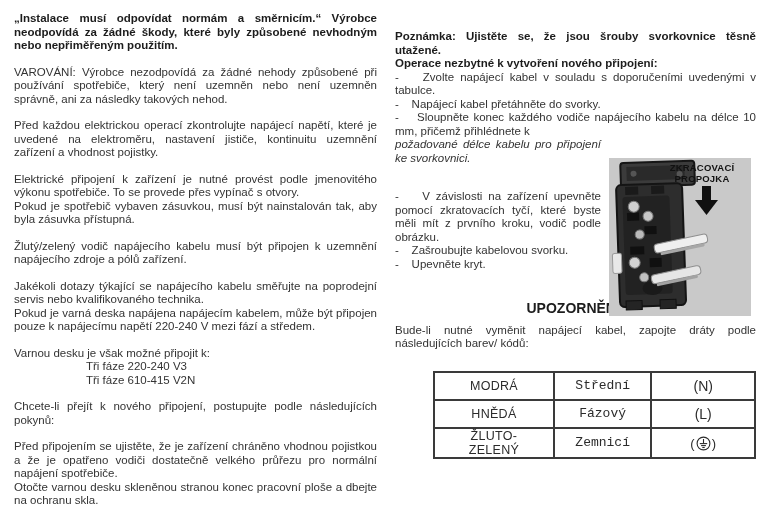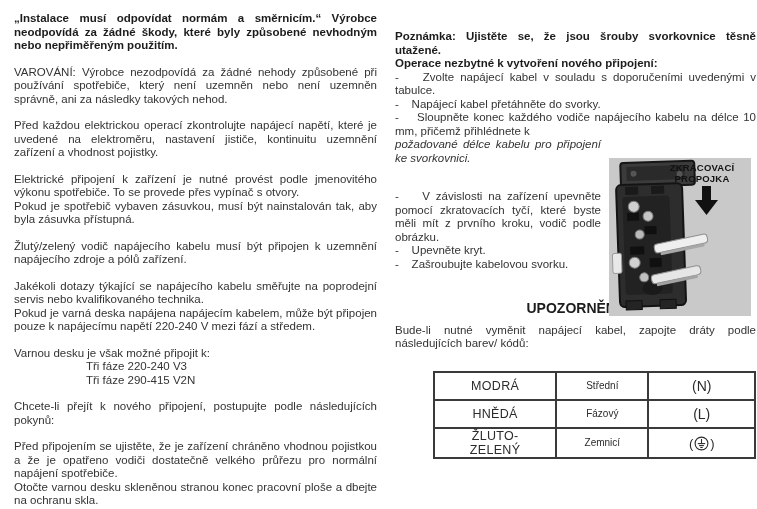--- a/index.html
+++ b/index.html
@@ -38,57 +38,57 @@
   .fig-svg{position:absolute;left:0;top:0;}
   
   .wire-table{
     border-collapse:collapse;margin:20px 0 0 38px;
   }
   .wire-table td{
     border:2px solid #3a3a3a;text-align:center;vertical-align:middle;
     height:26px;padding:0 18px;color:#2b2b2b;
   }
   td.c1{width:98px;font-size:12.5px;letter-spacing:0.3px;}
-  td.c2{width:62px;font-size:10px;}
+  td.c2{width:62px;font-size:13px;font-family:Liberation Mono, monospace;}
   td.c3{width:86px;font-size:14px;}
   .earth-wrap{display:inline-flex;align-items:center;font-size:13px;}
   .earth-wrap svg{margin:0 1px;}
 </style>
 </head>
 <body>
 
 <div>
 
   <div class="col col-left">
     <p class="para bold">„Instalace musí odpovídat normám a směrnicím.“ Výrobce neodpovídá za žádné škody, které byly způsobené nevhodným nebo nepřiměřeným použitím.</p>
     <p class="para">VAROVÁNÍ: Výrobce nezodpovídá za žádné nehody způsobené při používání spotřebiče, který není uzemněn nebo není uzemněn správně, ani za následky takových nehod.</p>
     <p class="para">Před každou elektrickou operací zkontrolujte napájecí napětí, které je uvedené na elektroměru, nastavení jističe, kontinuitu uzemnění zařízení a vhodnost pojistky.</p>
     <p class="para nogap">Elektrické připojení k zařízení je nutné provést podle jmenovitého výkonu spotřebiče. To se provede přes vypínač s otvory.</p>
     <p class="para">Pokud je spotřebič vybaven zásuvkou, musí být nainstalován tak, aby byla zásuvka přístupná.</p>
     <p class="para">Žlutý/zelený vodič napájecího kabelu musí být připojen k uzemnění napájecího zdroje a pólů zařízení.</p>
     <p class="para nogap">Jakékoli dotazy týkající se napájecího kabelu směřujte na poprodejní servis nebo kvalifikovaného technika.</p>
     <p class="para">Pokud je varná deska napájena napájecím kabelem, může být připojen pouze k napájecímu napětí 220-240 V mezi fází a středem.</p>
     <p class="para nogap">Varnou desku je však možné připojit k:</p>
     <p class="para nogap indent">Tři fáze 220-240 V3</p>
-    <p class="para indent">Tři fáze 290-415 V2N</p>
+    <p class="para indent">Tři fáze 610-415 V2N</p>
     <p class="para">Chcete-li přejít k nového připojení, postupujte podle následujících pokynů:</p>
     <p class="para nogap">Před připojením se ujistěte, že je zařízení chráněno vhodnou pojistkou a že je opatřeno vodiči dostatečně velkého průřezu pro normální napájení spotřebiče.</p>
     <p class="para">Otočte varnou desku skleněnou stranou konec pracovní ploše a dbejte na ochranu skla.</p>
   </div>
 
   <div class="col col-right">
     <p class="para bold tight">Poznámka: Ujistěte se, že jsou šrouby svorkovnice těsně utažené.</p>
     <p class="para bold tight">Operace nezbytné k vytvoření nového připojení:</p>
     <p class="para tight">-&nbsp;&nbsp;&nbsp;&nbsp;Zvolte napájecí kabel v souladu s doporučeními uvedenými v tabulce.</p>
     <p class="para tight">-&nbsp;&nbsp;&nbsp;&nbsp;Napájecí kabel přetáhněte do svorky.</p>
     <p class="para tight">-&nbsp;&nbsp;&nbsp;&nbsp;Sloupněte konec každého vodiče napájecího kabelu na délce 10 mm, přičemž přihlédnete k</p>
     <p class="para tight narrow gap-after">požadované délce kabelu pro připojení ke svorkovnici.</p>
     <p class="para tight narrow">-&nbsp;&nbsp;&nbsp;&nbsp;V závislosti na zařízení upevněte pomocí zkratovacích tyčí, které byste měli mít z prvního kroku, vodič podle obrázku.</p>
+    <p class="para tight narrow">-&nbsp;&nbsp;&nbsp;&nbsp;Zašroubujte kabelovou svorku.</p>
     <p class="para tight narrow">-&nbsp;&nbsp;&nbsp;&nbsp;Upevněte kryt.</p>
-    <p class="para tight narrow">-&nbsp;&nbsp;&nbsp;&nbsp;Zašroubujte kabelovou svorku.</p>
 
     <div class="figure">
       <svg class="fig-svg" width="142" height="158" viewBox="0 0 142 158">
         <g transform="rotate(-2 45 85)">
           <rect x="14" y="4" width="74" height="24" rx="3" fill="#3b3b3b" stroke="#161616" stroke-width="2"></rect>
           <rect x="20" y="8" width="58" height="14" fill="#2a2a2a"></rect>
           <circle cx="27" cy="15" r="3" fill="#555"></circle>
           <circle cx="73" cy="17" r="3" fill="#555"></circle>
           <rect x="9" y="26" width="66" height="122" rx="5" fill="#2d2d2d" stroke="#141414" stroke-width="2"></rect>
           <rect x="18" y="28" width="13" height="8" fill="#1a1a1a"></rect>

